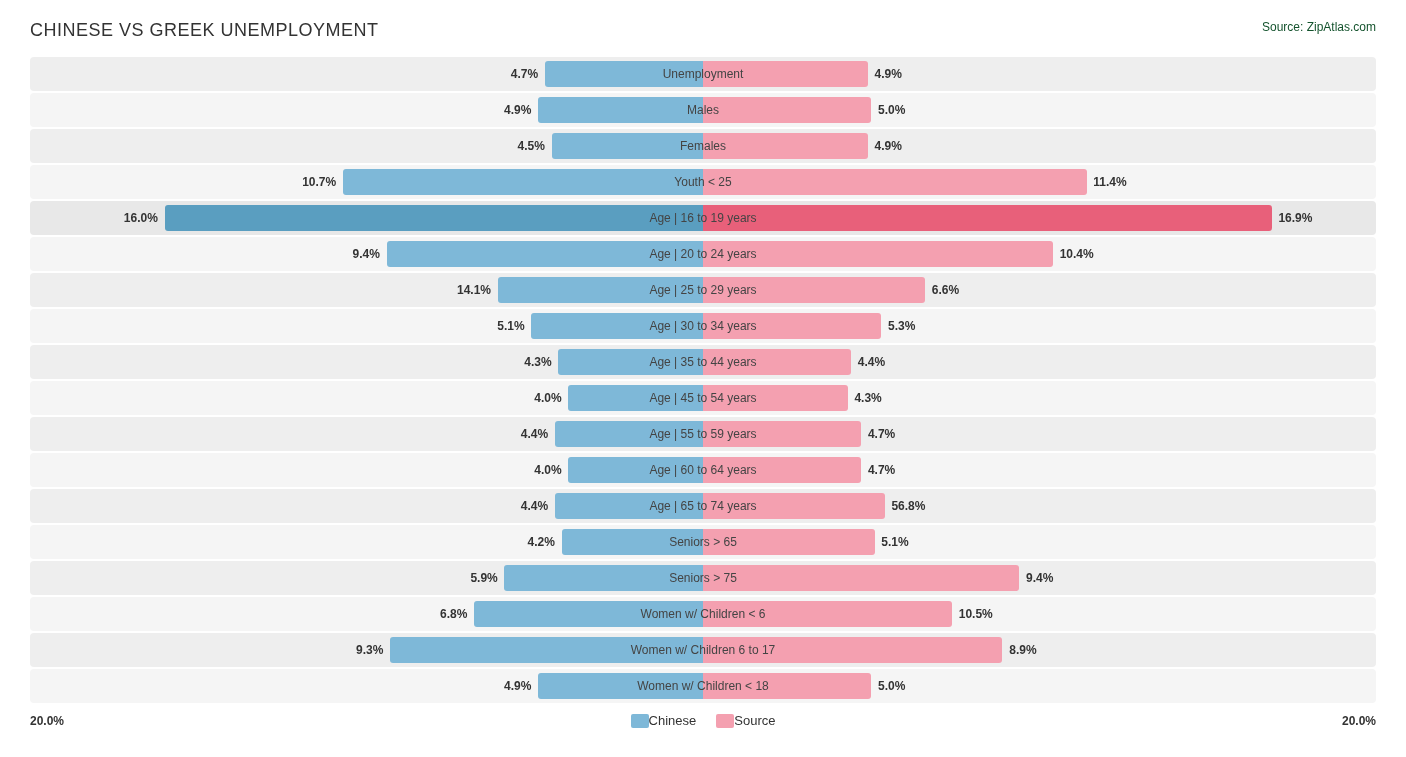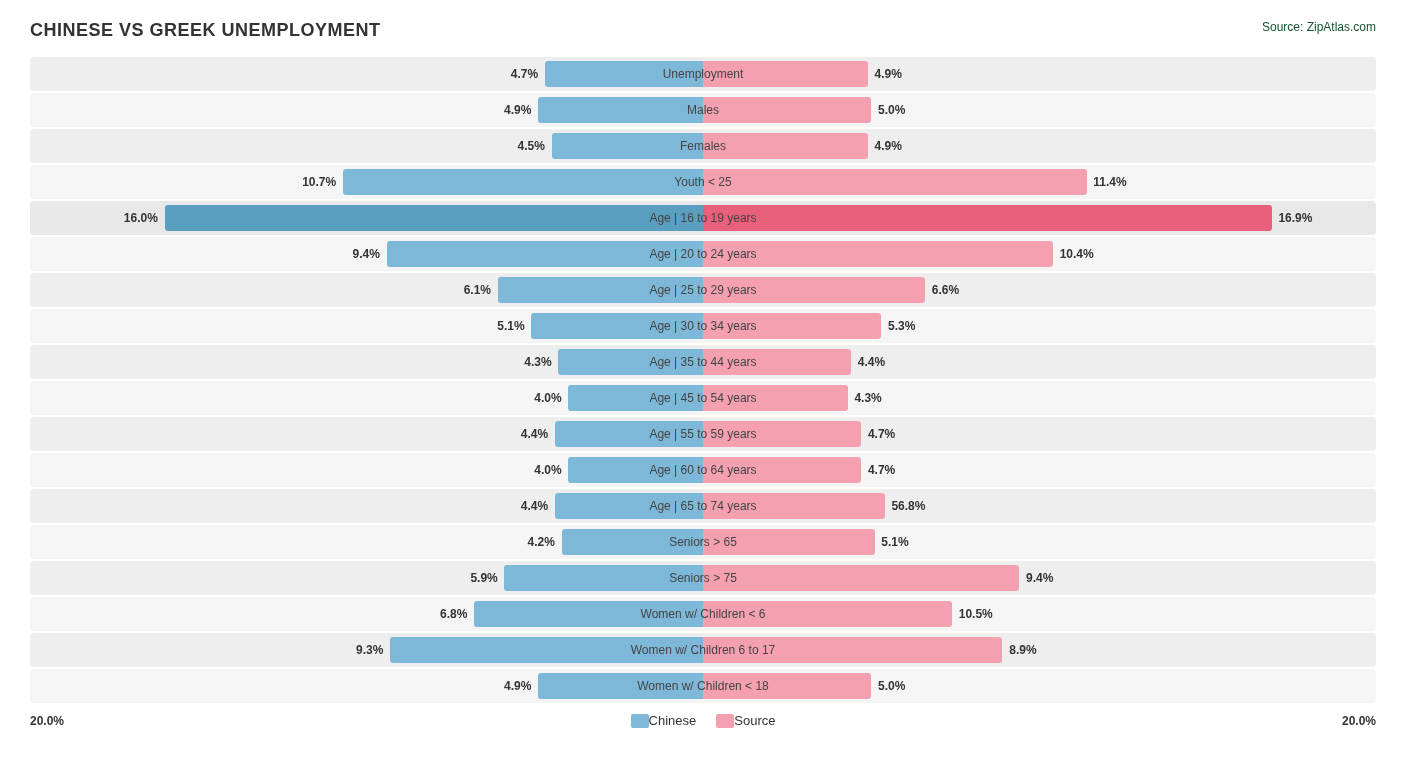--- a/index.html
+++ b/index.html
@@ -15,21 +15,21 @@
       background: #fff;
     }
     .chart-header {
       display: flex;
       justify-content: space-between;
       align-items: flex-start;
       margin-bottom: 16px;
     }
     .chart-title {
       font-size: 18px;
-      font-weight: 700;
+      font-weight: 400;
       color: #333;
       text-transform: uppercase;
       letter-spacing: 0.5px;
     }
     .chart-source {
       font-size: 12px;
       color: #14532d;
     }
     .chart-body {
       width: 100%;
@@ -180,21 +180,21 @@
       <div class="bar-row">
         <div class="bar-blue" style="width: 23.5%;"></div>
         <div class="bar-pink" style="width: 26%;"></div>
         <div class="bar-left-value" style="right: 74%;">9.4%</div>
         <div class="bar-right-value" style="left: 76.5%;">10.4%</div>
         <div class="bar-label">Age | 20 to 24 years</div>
       </div>
       <div class="bar-row">
         <div class="bar-blue" style="width: 15.25%;"></div>
         <div class="bar-pink" style="width: 16.5%;"></div>
-        <div class="bar-left-value" style="right: 65.75%;">6.1%</div>
+        <div class="bar-left-value" style="right: 65.75%;">14.1%</div>
         <div class="bar-right-value" style="left: 67%;">6.6%</div>
         <div class="bar-label">Age | 25 to 29 years</div>
       </div>
       <div class="bar-row">
         <div class="bar-blue" style="width: 12.75%;"></div>
         <div class="bar-pink" style="width: 13.25%;"></div>
         <div class="bar-left-value" style="right: 63.25%;">5.1%</div>
         <div class="bar-right-value" style="left: 63.75%;">5.3%</div>
         <div class="bar-label">Age | 30 to 34 years</div>
       </div>

